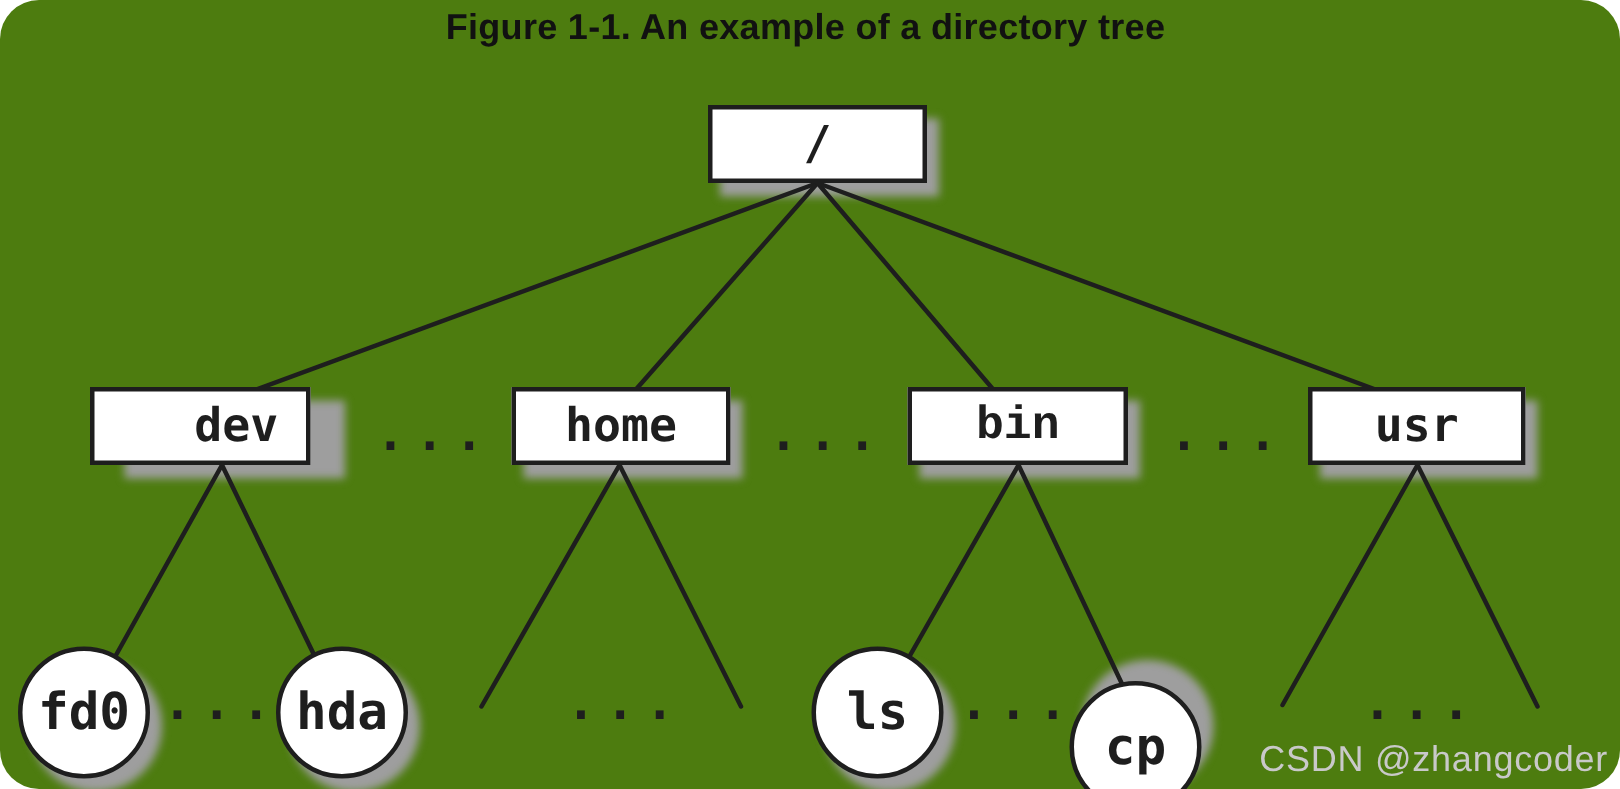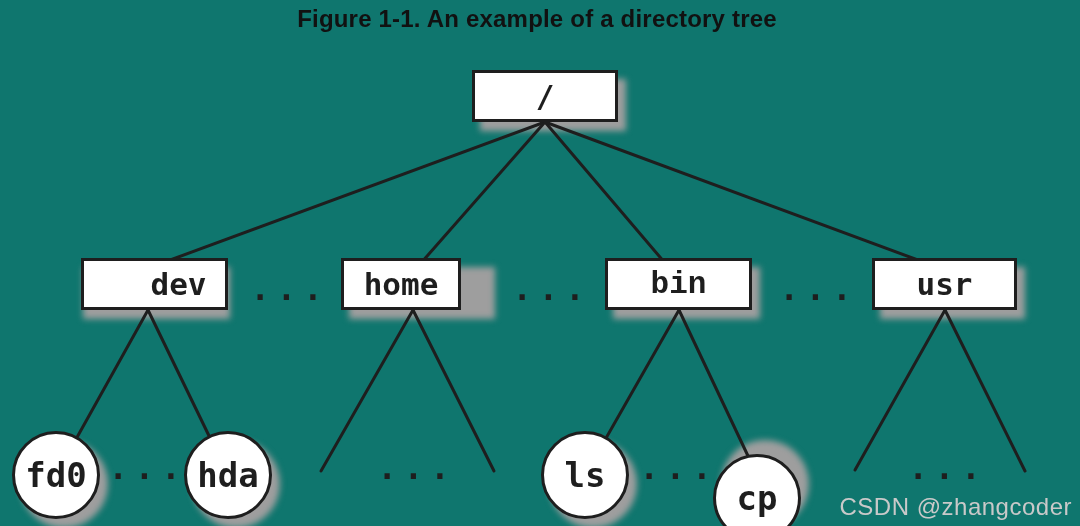--- a/index.html
+++ b/index.html
@@ -1,18 +1,18 @@
 <!DOCTYPE html>
 <html style="--line: #1e1e1e; --shadow: #9e9e9e; --watermark: #c9c9c9;"><head>
 <meta charset="utf-8">
 <style>
   html,body { margin:0; padding:0; background:#ffffff; }
   .stage {
-    position:relative; width:1080px; height:526px; background:#0f766e;
-    overflow:hidden; font-family:"DejaVu Sans Mono","Liberation Mono",monospace;
+    position:relative; width:1080px; height:526px; background:#4d7c0f;
+    overflow:hidden; font-family:"DejaVu Sans Mono","Liberation Mono",monospace;border-radius:26px;
   }
   .figure-title {
     position:absolute; top:5px; left:0; width:1074px; text-align:center;
     font-family:"Liberation Sans",sans-serif; font-weight:bold; font-size:24px;
     color:#111111; z-index:4; letter-spacing:0.2px;
   }
   .node {
     position:absolute; box-sizing:border-box; background:#ffffff;
     border:3.5px solid var(--line,#1e1e1e);
     display:flex; align-items:center; justify-content:center;
@@ -72,24 +72,24 @@
     <line x1="679" y1="310" x2="757" y2="475"></line>
 
     <line x1="945" y1="310" x2="855" y2="470"></line>
     <line x1="945" y1="310" x2="1025" y2="471"></line>
   </svg>
 
   <div class="node box" style="left:472px; top:70px; width:146px;">
     <span>/</span>
   </div>
 
-  <div class="node box" style="left:81px; top:258px;padding-left:48px;">
+  <div class="node box" style="left:60px; top:258px;padding-left:48px;">
     <span>dev</span>
   </div>
-  <div class="node box" style="left:341px; top:258px; width:120px;">
+  <div class="node box" style="left:341px; top:258px; width:146px;">
     <span>home</span>
   </div>
   <div class="node box" style="left:605px; top:258px;font-family:Liberation Mono, monospace;">
     <span>bin</span>
   </div>
   <div class="node box" style="left:872px; top:258px; width:145px;">
     <span>usr</span>
   </div>
 
   <div class="node circle" style="left:12px; top:431px;">

